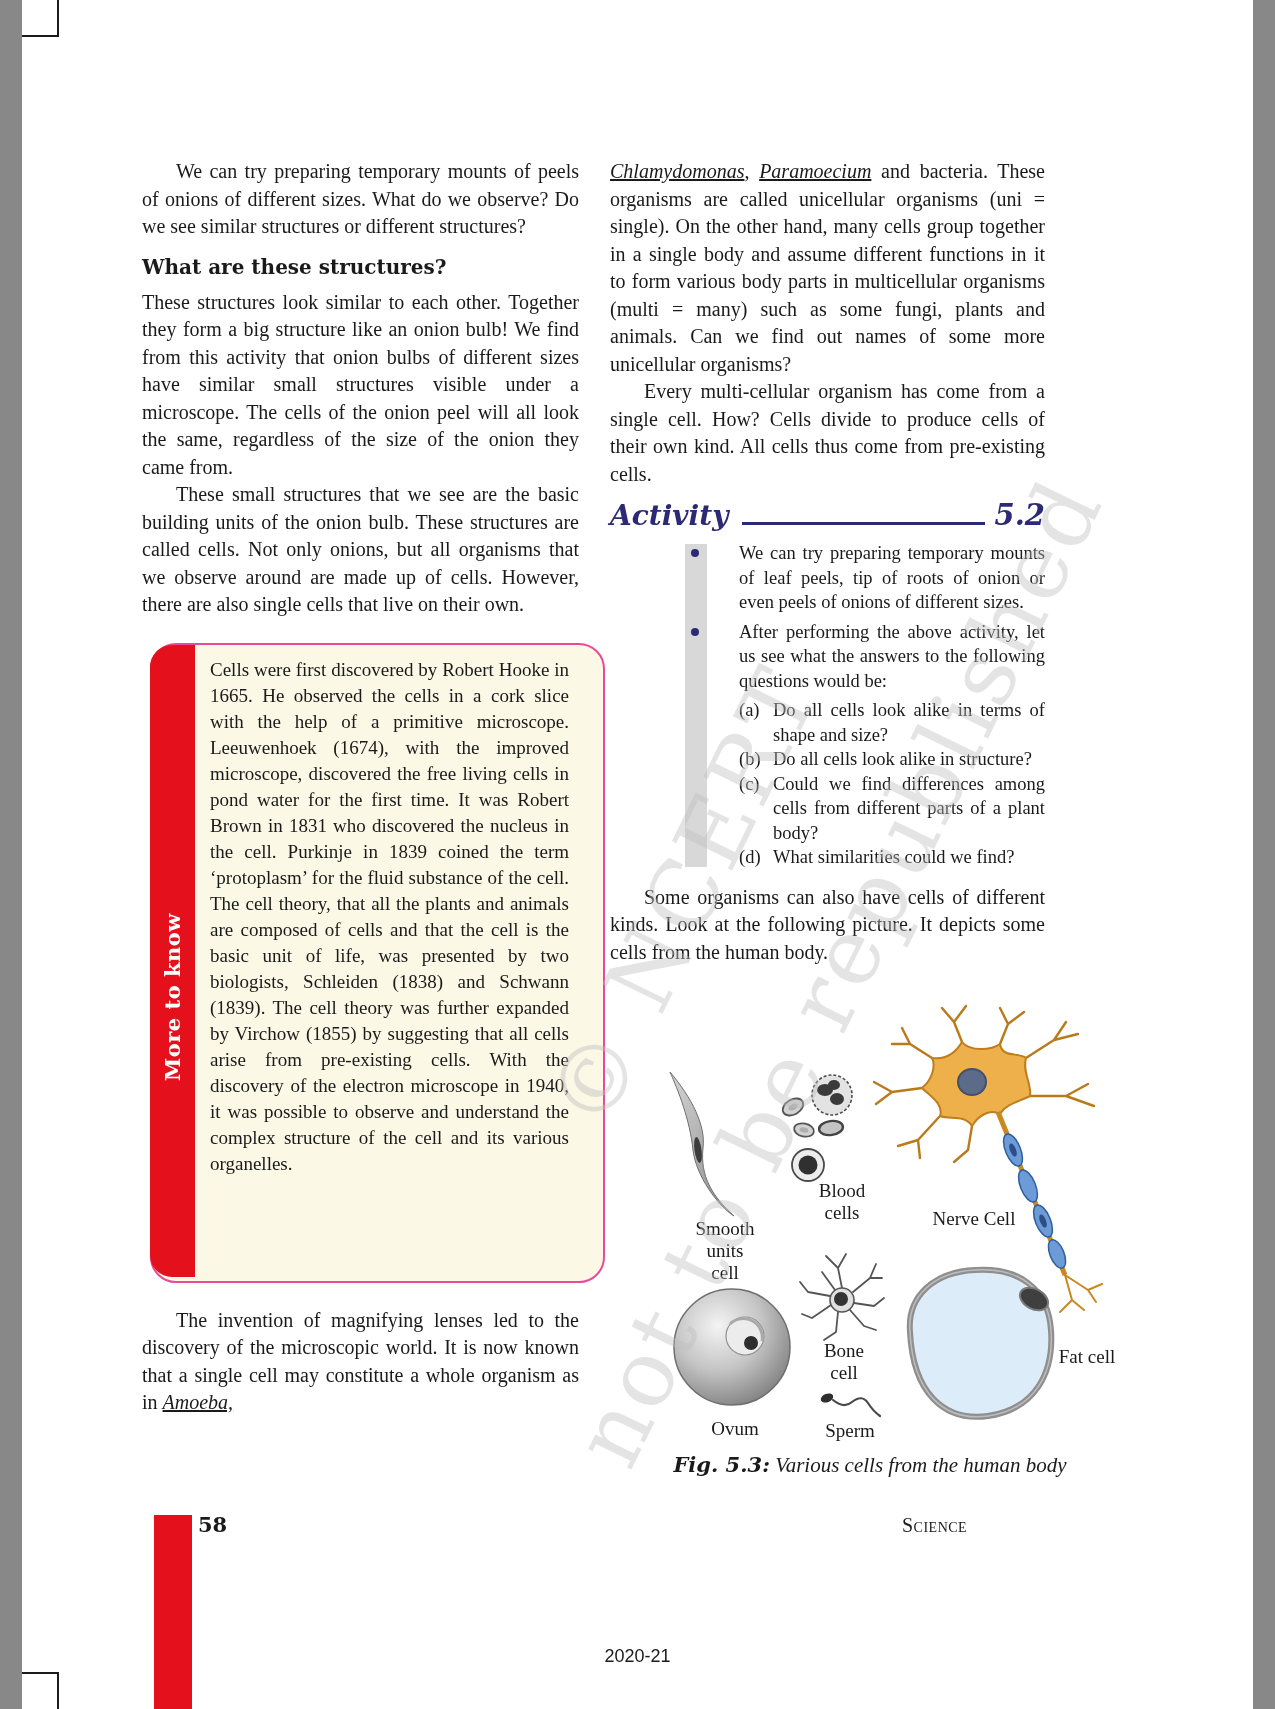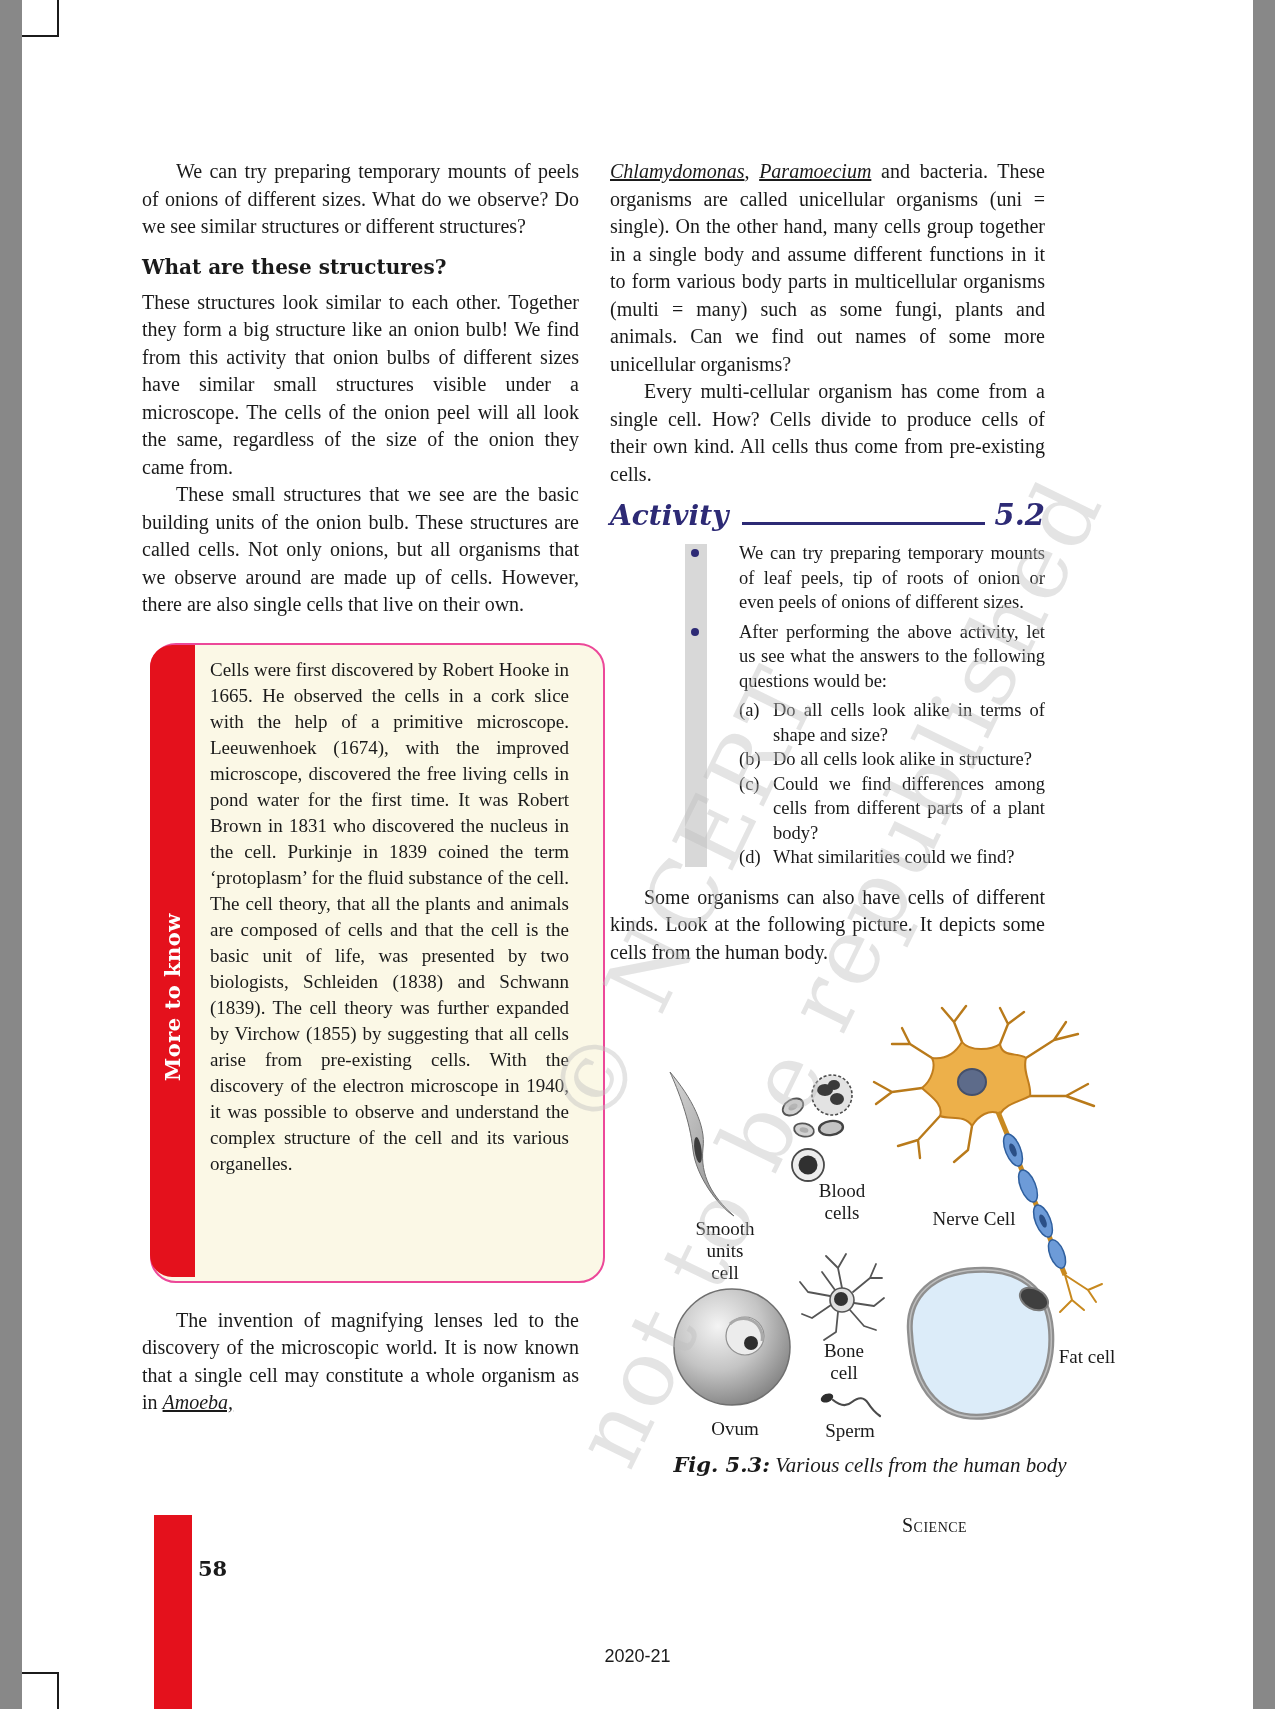--- a/index.html
+++ b/index.html
@@ -64,21 +64,21 @@
   .figure svg{position:absolute; left:0; top:0;}
   .fig-label{position:absolute; transform:translateX(-50%); text-align:center;
     font-size:19px; line-height:22px; white-space:nowrap; z-index:3;}
   .fig-caption{position:absolute; left:0; top:452px; width:100%; text-align:center;
     font-size:21px; font-style:italic;}
   .fig-caption b{font-family:"DejaVu Serif", serif; font-weight:bold;}
 
   
   .foot-bar{position:absolute; left:132px; top:1515px; width:38px; height:194px; background:var(--red);}
   .foot-num{position:absolute; left:176px; top:1512px; font-family:"DejaVu Serif", serif;
-    font-weight:bold; font-size:21px;margin-top:44px;}
+    font-weight:bold; font-size:21px;}
   .foot-science{position:absolute; left:880px; top:1514px; width:142px; text-align:left;
     font-variant:small-caps; font-size:20px; letter-spacing:.5px;}
   .foot-year{position:absolute; left:0; top:1646px; width:100%; text-align:center;
     font-family:"Liberation Sans", sans-serif; font-size:18px;}
 </style>
 </head>
 <body>
 
 <div class="page">
 

